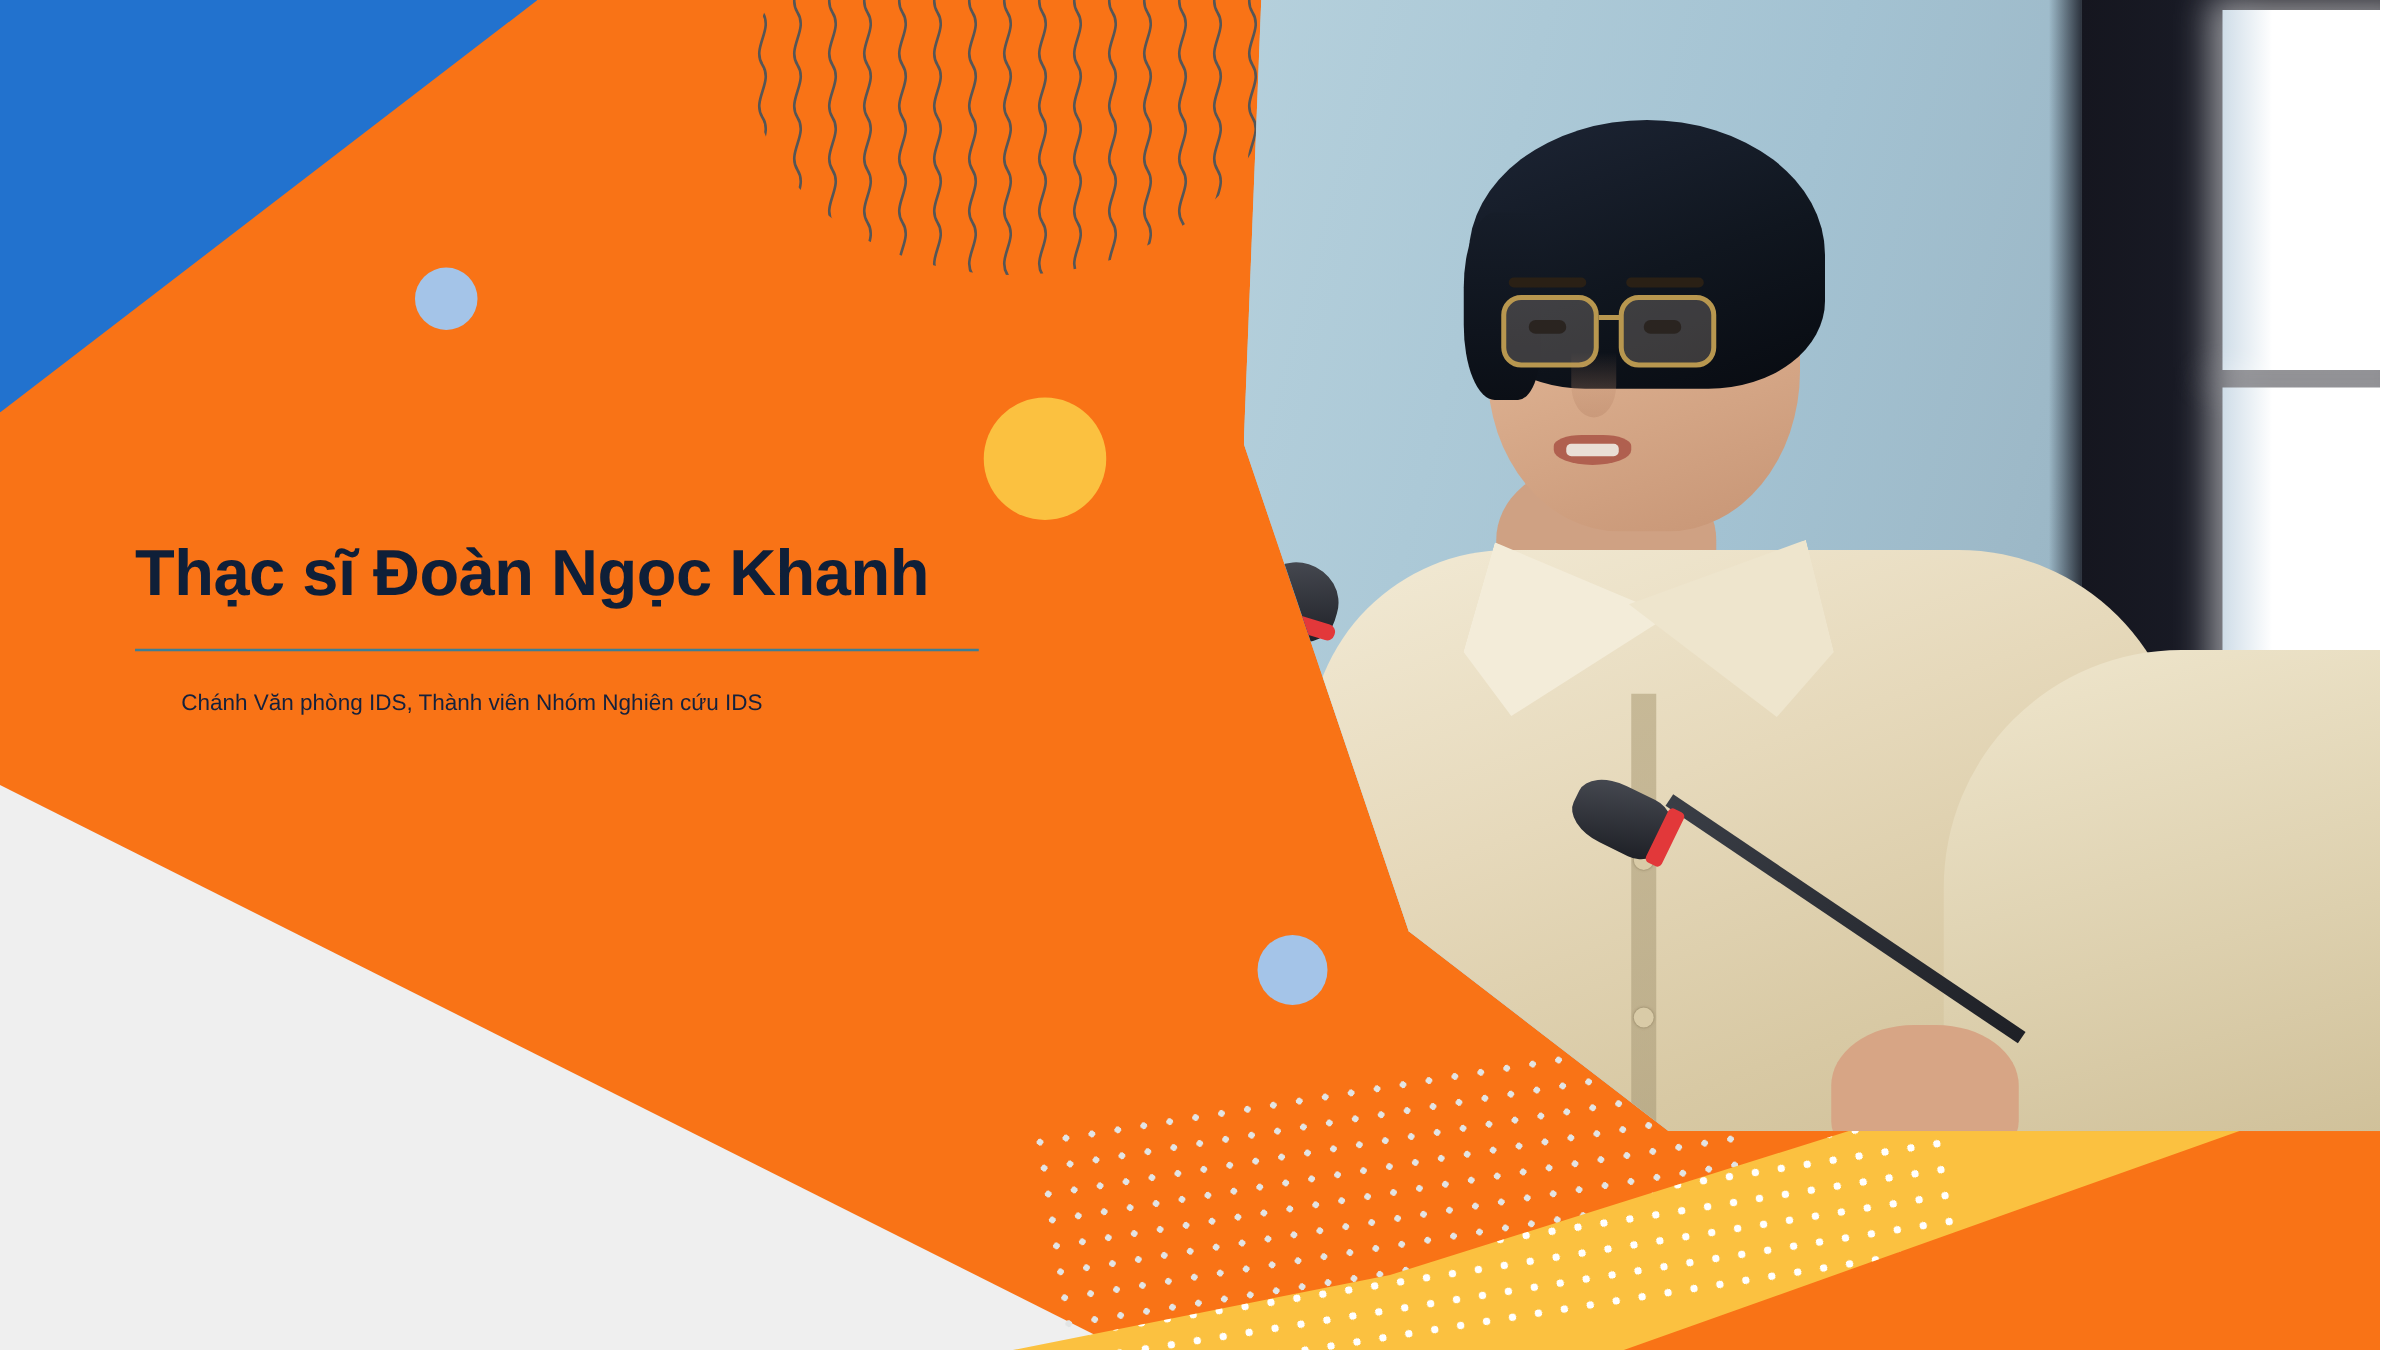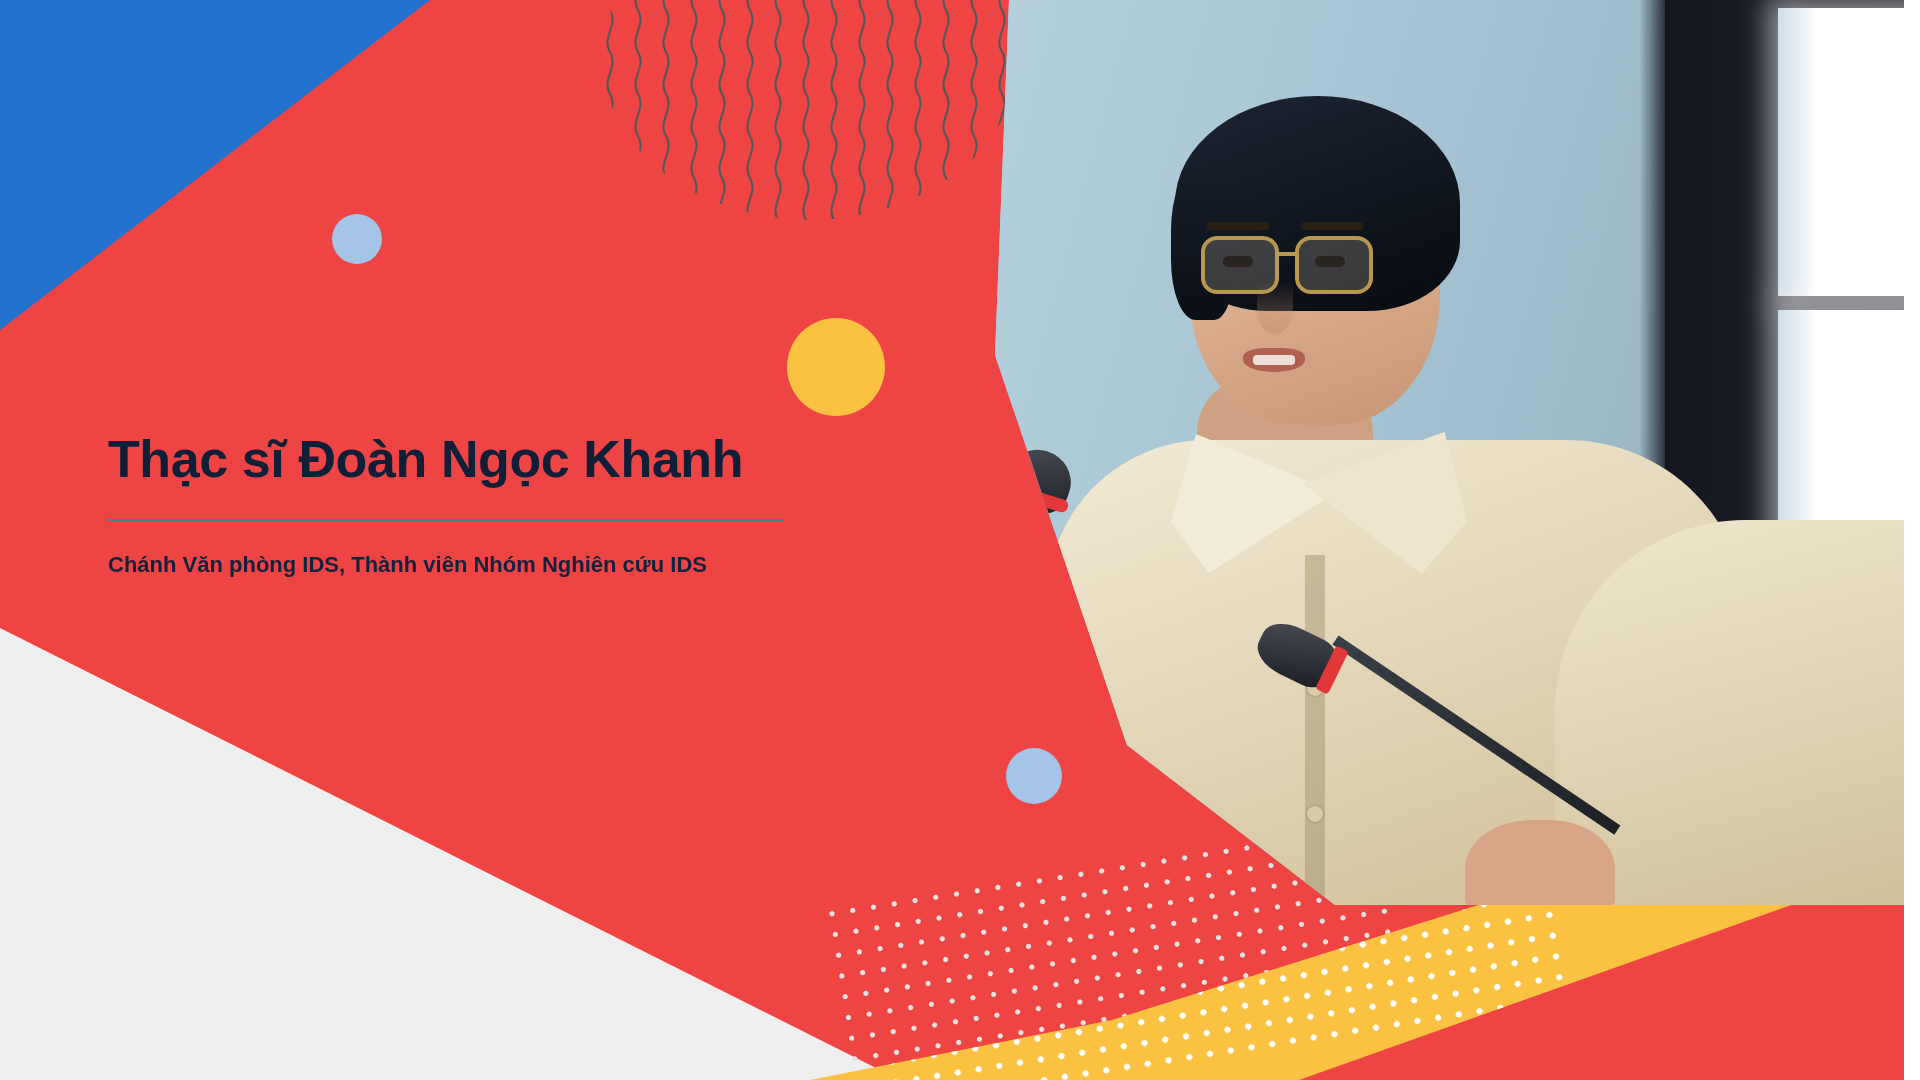--- a/index.html
+++ b/index.html
@@ -5,21 +5,21 @@
   * { box-sizing: border-box; margin: 0; padding: 0; }
   html, body {
     width: 1920px; height: 1080px;
     overflow: hidden;
     background: #ffffff;
     font-family: "Liberation Sans", sans-serif;
   }
   #slide {
     position: relative;
     width: 1904px; height: 1080px;
-    background: #ef4444;
+    background: #f97316;
     overflow: hidden;
   }
 
   
   .layer { position: absolute; }
 
   #blue-corner {
     left: 0; top: 0; width: 430px; height: 330px;
     background: #2272ce;
     clip-path: polygon(0 0, 430px 0, 0 330px);
@@ -260,25 +260,26 @@
     white-space: nowrap;
   }
   #title-rule {
     margin-top: 30px;
     width: 675px; height: 2px;
     background: #3f7e94;
   }
   #role-subtitle {
     margin-top: 30px;
     font-family: "Liberation Sans", sans-serif;
-    font-weight: 700;
-    font-size: 22px;
+    font-weight: 400;
+    font-size: 18px;
     line-height: 1.3;
     color: #14213d;
     white-space: nowrap;
+    margin-left: 37px;
   }
 </style>
 </head>
 <body>
 
 <div id="slide">
 
   <div class="layer" id="blue-corner"></div>
   <div class="layer" id="gray-corner"></div>
 

